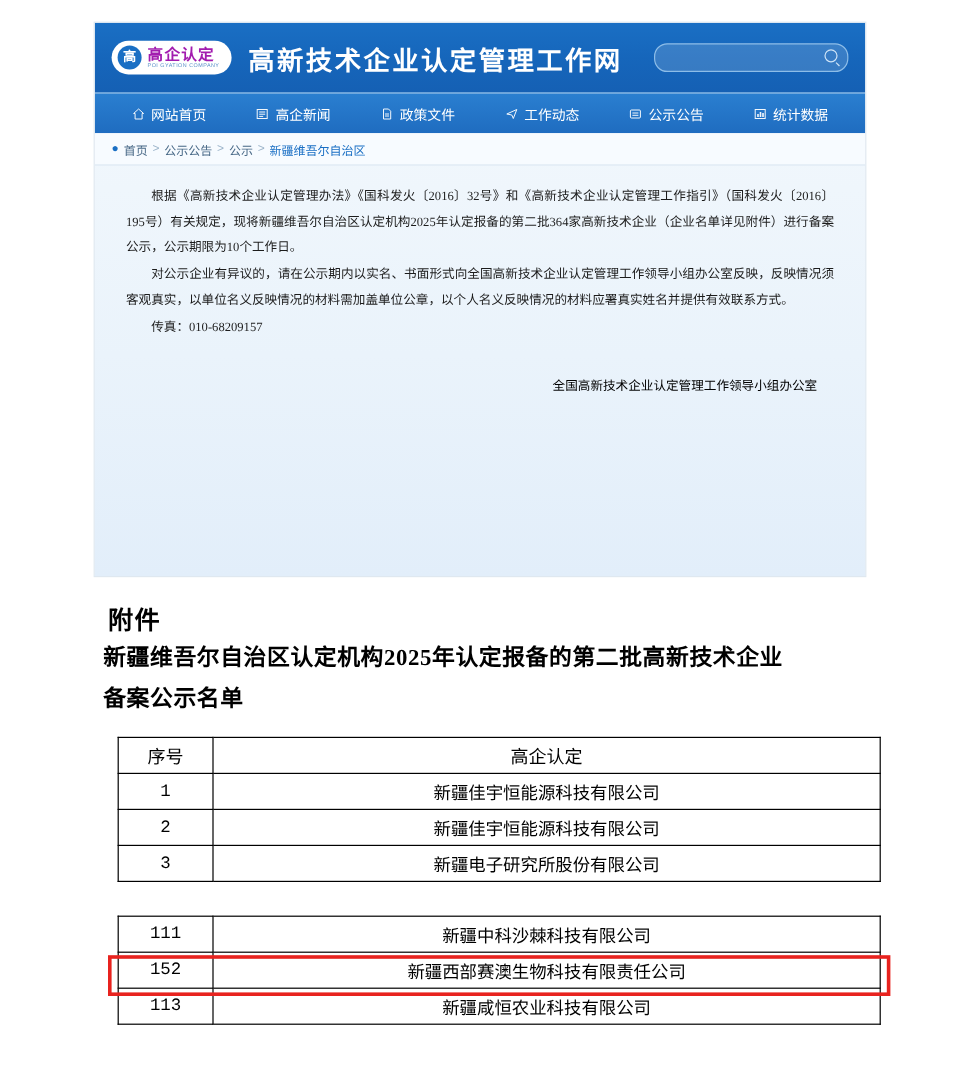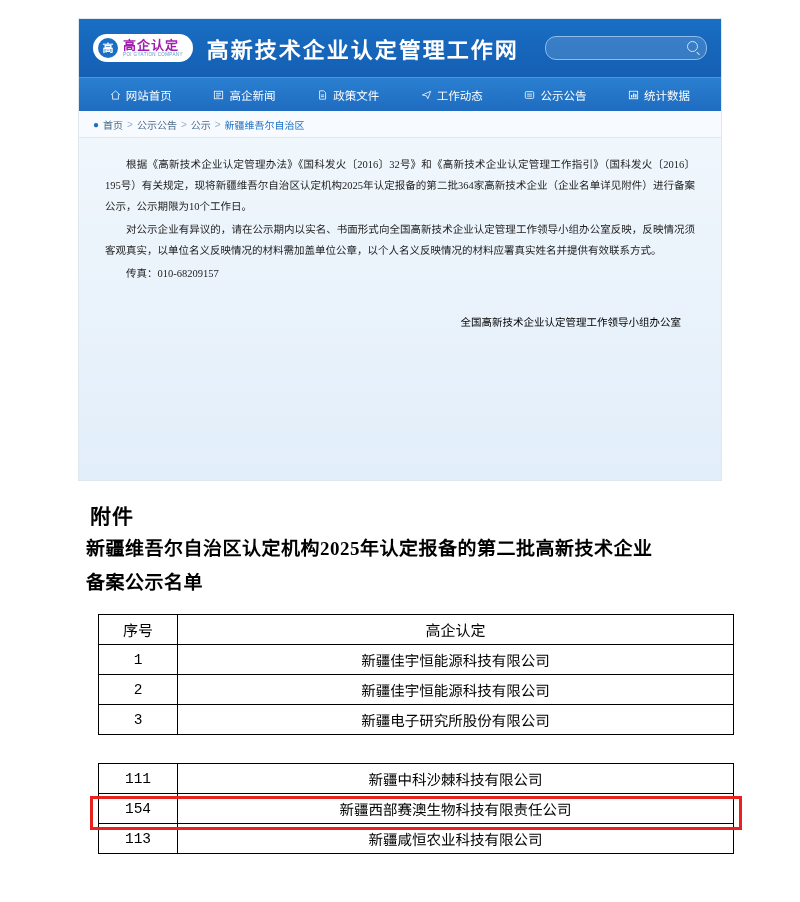--- a/index.html
+++ b/index.html
@@ -372,21 +372,21 @@
 
   <div class="tbl-gap"></div>
 
   <table class="att">
     <tbody>
       <tr>
         <td class="c-no">111</td>
         <td>新疆中科沙棘科技有限公司</td>
       </tr>
       <tr>
-        <td class="c-no">154</td>
+        <td class="c-no">152</td>
         <td>新疆西部赛澳生物科技有限责任公司</td>
       </tr>
       <tr>
         <td class="c-no">113</td>
         <td>新疆咸恒农业科技有限公司</td>
       </tr>
     </tbody>
   </table>
 
   <div class="hl-box" style="border-color: rgb(232, 35, 31);"></div>

